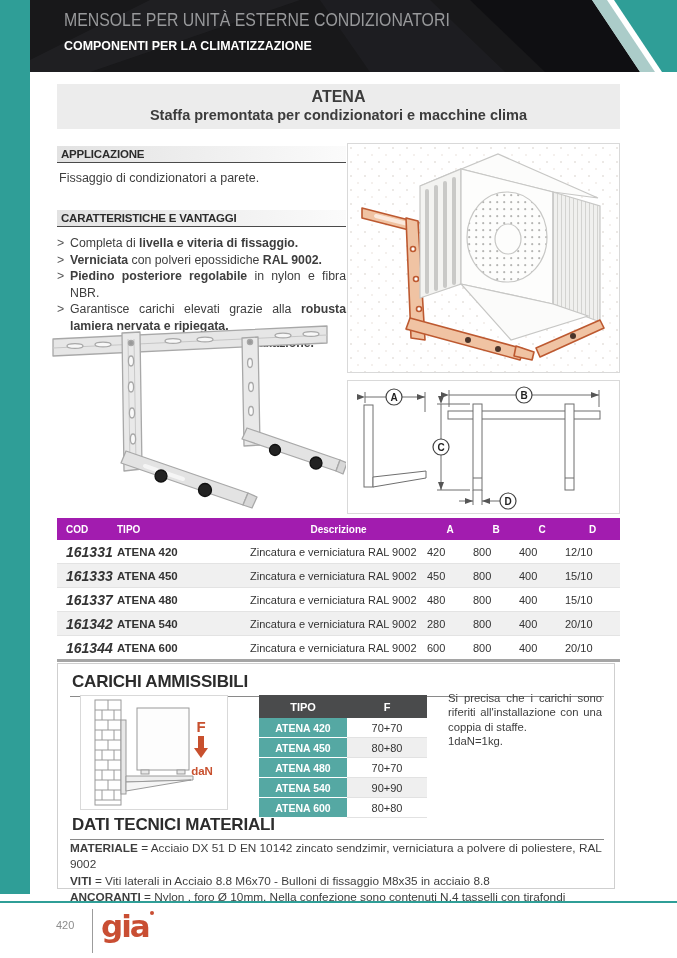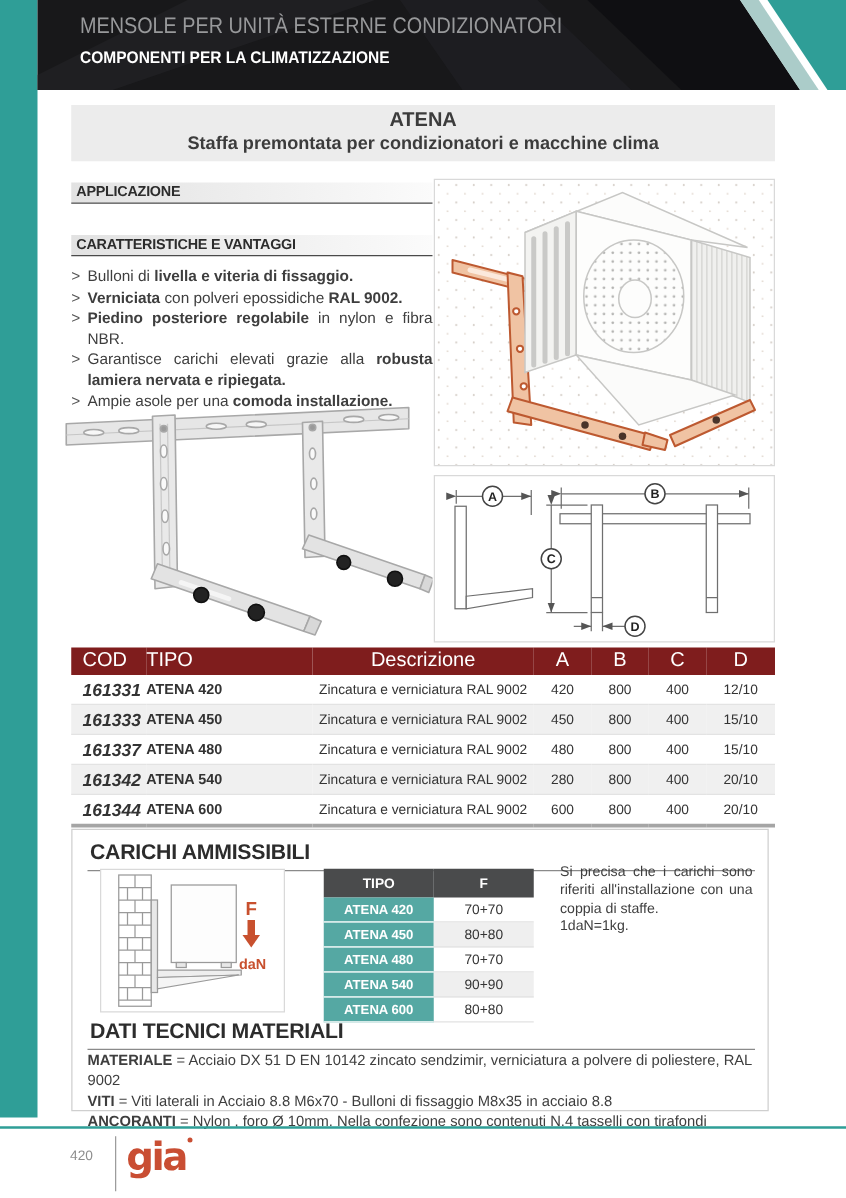--- a/index.html
+++ b/index.html
@@ -42,30 +42,30 @@
 
   
   .frame{border:1px solid #d9d9d9;background:#fff;box-sizing:border-box;}
   #illus-box{left:347px;top:143px;width:273px;height:230px;}
   #dim-box{left:347px;top:380px;width:273px;height:134px;}
   #photo-wrap{left:33px;top:299px;width:313px;height:213px;}
 
   
   #products-table{left:57px;top:518px;width:563px;border-collapse:collapse;
                   table-layout:fixed;font-size:11px;border-bottom:3px solid #a5a5a5;}
-  #products-table th{background:#7f1d1d;color:#fff;height:22px;font-size:16px;
-                     font-weight:normal;padding:0;}
+  #products-table th{background:#a21caf;color:#fff;height:22px;font-size:10px;
+                     font-weight:bold;padding:0;}
   #products-table th:nth-child(1){text-align:left;padding-left:9px;}
   #products-table th:nth-child(2){text-align:left;}
   #products-table td{height:23px;padding:0;color:#333;border-top:1px solid #e3e3e3;}
   #products-table tbody tr:first-child td{border-top:none;}
   #products-table tbody tr:nth-child(even){background:#f0f0f0;}
   #products-table td:nth-child(1){font-style:italic;font-weight:bold;font-size:14px;padding-left:9px;}
   #products-table td:nth-child(2){font-weight:bold;font-size:11.5px;}
-  #products-table td:nth-child(n+3){text-align:center;}
+  #products-table td:nth-child(n+3){}
 
   
   #info-box{left:57px;top:663px;width:558px;height:226px;border:1px solid #cfcfcf;box-sizing:border-box;}
   #carichi-head{left:12px;top:8px;width:532px;}
   #wall-box{left:22px;top:31px;width:148px;height:115px;}
   #load-table{left:201px;top:31px;width:168px;border-collapse:collapse;table-layout:fixed;}
   #load-table th{background:#4a4b4c;color:#fff;height:21px;font-size:11px;font-weight:bold;}
   #load-table td{height:19px;padding:0;font-size:11px;text-align:center;}
   #load-table td:first-child{background:#55a8a3;color:#fff;font-weight:bold;font-size:10.5px;
                              border-bottom:1px solid #fff;}
@@ -106,25 +106,26 @@
     <div id="header-subtitle">COMPONENTI PER LA CLIMATIZZAZIONE</div>
   </div>
 
   <div class="abs" id="banner">
     <div id="banner-name">ATENA</div>
     <div id="banner-sub">Staffa premontata per condizionatori e macchine clima</div>
   </div>
 
   <div class="abs" id="left-col">
     <div class="section-head">APPLICAZIONE</div>
+    <div id="applicazione-text">Fissaggio di condizionatori a parete.</div>
     <div class="section-head" id="caratteristiche-head">CARATTERISTICHE E VANTAGGI</div>
     <ul id="feature-list">
       <li>
         <span class="marker">&gt;</span>
-        <span>Bulloni di </span><span class="b">livella e viteria di fissaggio.</span>
+        <span>Completa di </span><span class="b">livella e viteria di fissaggio.</span>
       </li>
       <li>
         <span class="marker">&gt;</span>
         <span class="b">Verniciata</span><span> con polveri epossidiche </span><span class="b">RAL 9002.</span>
       </li>
       <li>
         <span class="marker">&gt;</span>
         <span class="b">Piedino posteriore regolabile</span><span> in nylon e fibra NBR.</span>
       </li>
       <li>

